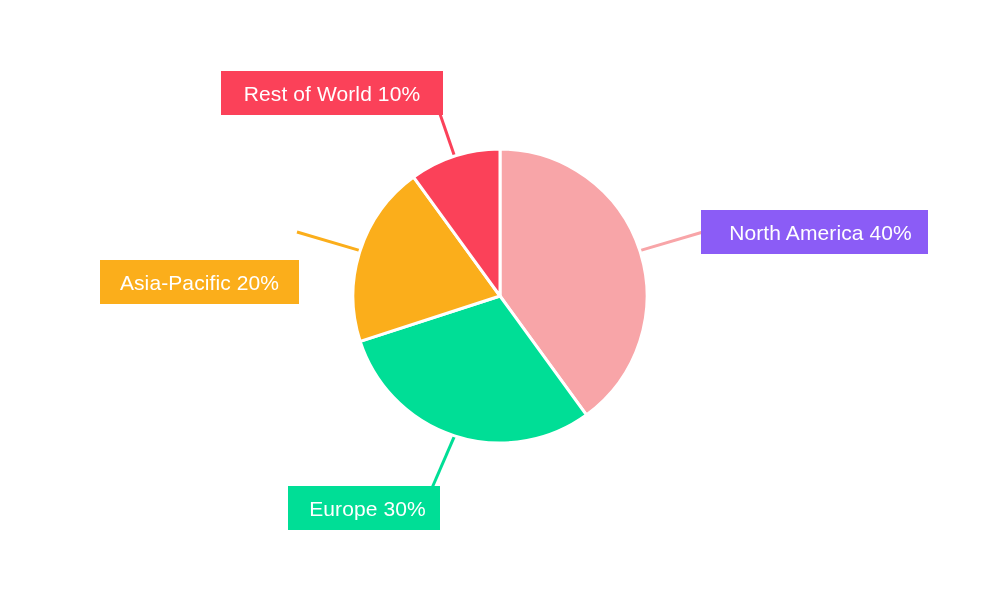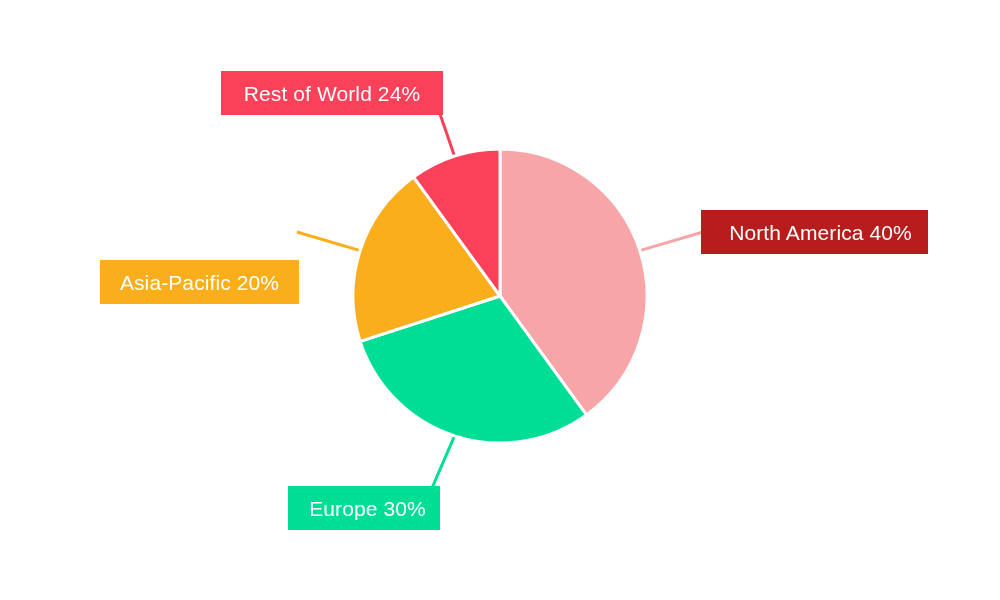--- a/index.html
+++ b/index.html
@@ -93,29 +93,29 @@
 
     <g>
       <path d="M 500 296 L 500.00 149.00 A 147 147 0 0 1 586.40 414.93 Z" fill="#f8a5a8" class="slice-path" stroke="#ffffff"></path>
       <path d="M 500 296 L 586.40 414.93 A 147 147 0 0 1 360.19 341.43 Z" fill="#00de96" class="slice-path" stroke="#ffffff"></path>
       <path d="M 500 296 L 360.19 341.43 A 147 147 0 0 1 413.60 177.07 Z" fill="#fbae1b" class="slice-path" stroke="#ffffff"></path>
       <path d="M 500 296 L 413.60 177.07 A 147 147 0 0 1 500.00 149.00 Z" fill="#fb4159" class="slice-path" stroke="#ffffff"></path>
     </g>
 
   </svg>
 
-  <div class="data-label" id="label-north-america" style="background: #b91c1c; padding-left: 21px;">
+  <div class="data-label" id="label-north-america" style="background: #8b5cf6; padding-left: 21px;">
     <span>North America 40%</span>
   </div>
 
   <div class="data-label" id="label-europe" style="background: rgb(0, 222, 150);">
     <span>Europe 30%</span>
   </div>
 
   <div class="data-label" id="label-asia-pacific" style="background: rgb(251, 174, 27); margin-top: 48px;">
     <span>Asia-Pacific 20%</span>
   </div>
 
   <div class="data-label" id="label-rest-of-world" style="background: rgb(251, 65, 89);">
-    <span>Rest of World 24%</span>
+    <span>Rest of World 10%</span>
   </div>
 
 </div>
 
 </body></html>

